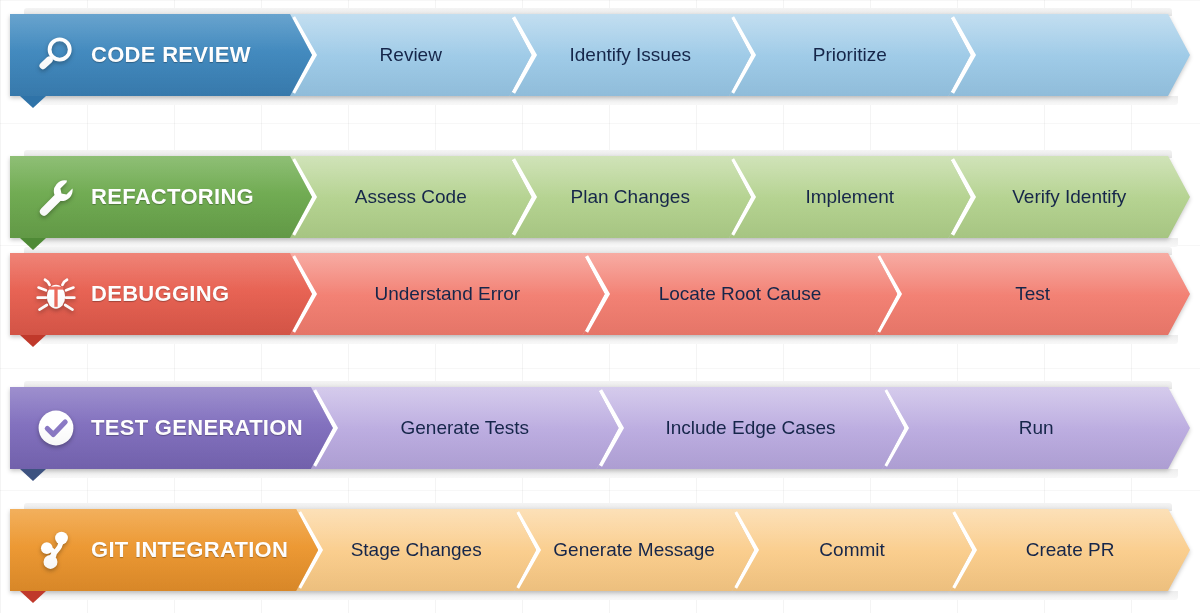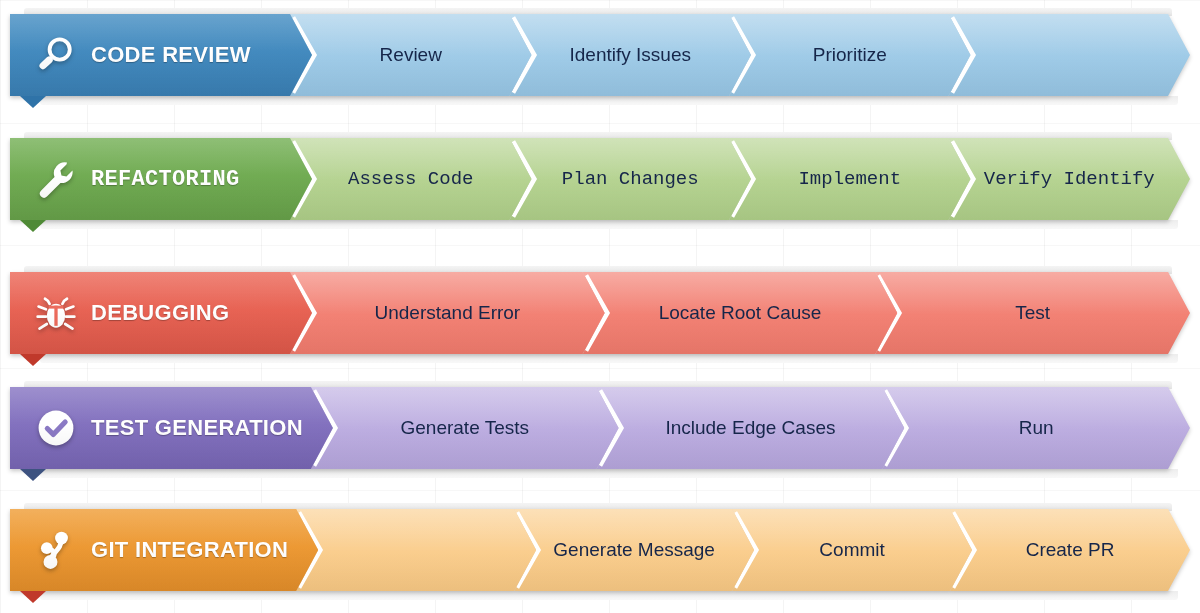--- a/index.html
+++ b/index.html
@@ -194,21 +194,21 @@
           <div class="step-label" style="color: rgb(22, 38, 74);">Prioritize</div>
         </div>
         <div class="step last" style="background: linear-gradient(rgb(168, 208, 234), rgb(151, 198, 229)); z-index: 2;">
           <svg class="chev" viewBox="0 0 30 82" preserveAspectRatio="none">
             <path d="M3 4 L24 41 L3 78" fill="none" stroke="#ffffff" stroke-width="7" stroke-linejoin="miter"></path>
           </svg>
         </div>
       </div>
       <div class="ribbon-tail" style="background: rgb(47, 115, 168);"></div>
     </div>
-    <div class="flow-row" style="top: 138px; font-family: Liberation Mono, monospace;">
+    <div class="flow-row" style="top: 156px;">
       <div class="row-lip-top"></div>
       <div class="row-lip-bottom"></div>
       <div class="row-body">
         <div class="row-head" style="flex: 0 0 302px; background: linear-gradient(rgb(120, 178, 90), rgb(105, 164, 75));">
           <svg class="head-icon" viewBox="0 0 48 48">
             <path d="M36 6a12 12 0 0 0-13.6 15.9L7.6 36.7a4.6 4.6 0 0 0 6.5 6.5l14.8-14.8A12 12 0 0 0 42 14.7l-6.6 6.6-5.4-1.2-1.2-5.4 6.6-6.6A12 12 0 0 0 36 6z" fill="#fff"></path>
           </svg>
           <div class="head-title">REFACTORING</div>
         </div>
         <div class="step" style="background: linear-gradient(rgb(188, 215, 154), rgb(175, 207, 137)); z-index: 5;">
@@ -231,21 +231,21 @@
         </div>
         <div class="step last" style="background: linear-gradient(rgb(188, 215, 154), rgb(175, 207, 137)); z-index: 2;">
           <svg class="chev" viewBox="0 0 30 82" preserveAspectRatio="none">
             <path d="M3 4 L24 41 L3 78" fill="none" stroke="#ffffff" stroke-width="7" stroke-linejoin="miter"></path>
           </svg>
           <div class="step-label" style="color: rgb(22, 38, 74);">Verify Identify</div>
         </div>
       </div>
       <div class="ribbon-tail" style="background: rgb(79, 138, 54);"></div>
     </div>
-    <div class="flow-row" style="top: 272px;">
+    <div class="flow-row" style="top: 253px;">
       <div class="row-lip-top"></div>
       <div class="row-lip-bottom"></div>
       <div class="row-body">
         <div class="row-head" style="flex: 0 0 302px; background: linear-gradient(rgb(236, 107, 92), rgb(226, 90, 75));">
           <svg class="head-icon" viewBox="0 0 48 48">
             <ellipse cx="24" cy="27" rx="10" ry="13" fill="#fff"></ellipse>
             <path d="M17 14c-1-3-3-4.5-5-5.5M31 14c1-3 3-4.5 5-5.5" stroke="#fff" stroke-width="3" fill="none" stroke-linecap="round"></path>
             <path d="M13 20 5 17M13 28H4M14 36 6 41M35 20l8-3M35 28h9M34 36l8 5" stroke="#fff" stroke-width="3" fill="none" stroke-linecap="round"></path>
             <rect x="22.2" y="16" width="3.6" height="22" fill="#ec6b5c"></rect>
             <rect x="16" y="16" width="16" height="3.2" fill="#ec6b5c"></rect>
@@ -316,20 +316,21 @@
             <circle cx="18" cy="37" r="7.6" fill="#fff"></circle>
             <path d="M18 37c0-11 12-11 12-26" stroke="#fff" stroke-width="5.4" fill="none" stroke-linecap="round"></path>
             <path d="M14 22c5 0 8 3 8 8" stroke="#fff" stroke-width="5" fill="none" stroke-linecap="round"></path>
           </svg>
           <div class="head-title">GIT INTEGRATION</div>
         </div>
         <div class="step" style="background: linear-gradient(rgb(251, 211, 153), rgb(249, 201, 132)); z-index: 5;">
           <svg class="chev" viewBox="0 0 30 82" preserveAspectRatio="none">
             <path d="M3 4 L24 41 L3 78" fill="none" stroke="#ffffff" stroke-width="7" stroke-linejoin="miter"></path>
           </svg>
+          <div class="step-label" style="color: rgb(22, 38, 74);">Stage Changes</div>
         </div>
         <div class="step" style="background: linear-gradient(rgb(251, 211, 153), rgb(249, 201, 132)); z-index: 4;">
           <svg class="chev" viewBox="0 0 30 82" preserveAspectRatio="none">
             <path d="M3 4 L24 41 L3 78" fill="none" stroke="#ffffff" stroke-width="7" stroke-linejoin="miter"></path>
           </svg>
           <div class="step-label" style="color: rgb(22, 38, 74);">Generate Message</div>
         </div>
         <div class="step" style="background: linear-gradient(rgb(251, 211, 153), rgb(249, 201, 132)); z-index: 3;">
           <svg class="chev" viewBox="0 0 30 82" preserveAspectRatio="none">
             <path d="M3 4 L24 41 L3 78" fill="none" stroke="#ffffff" stroke-width="7" stroke-linejoin="miter"></path>

